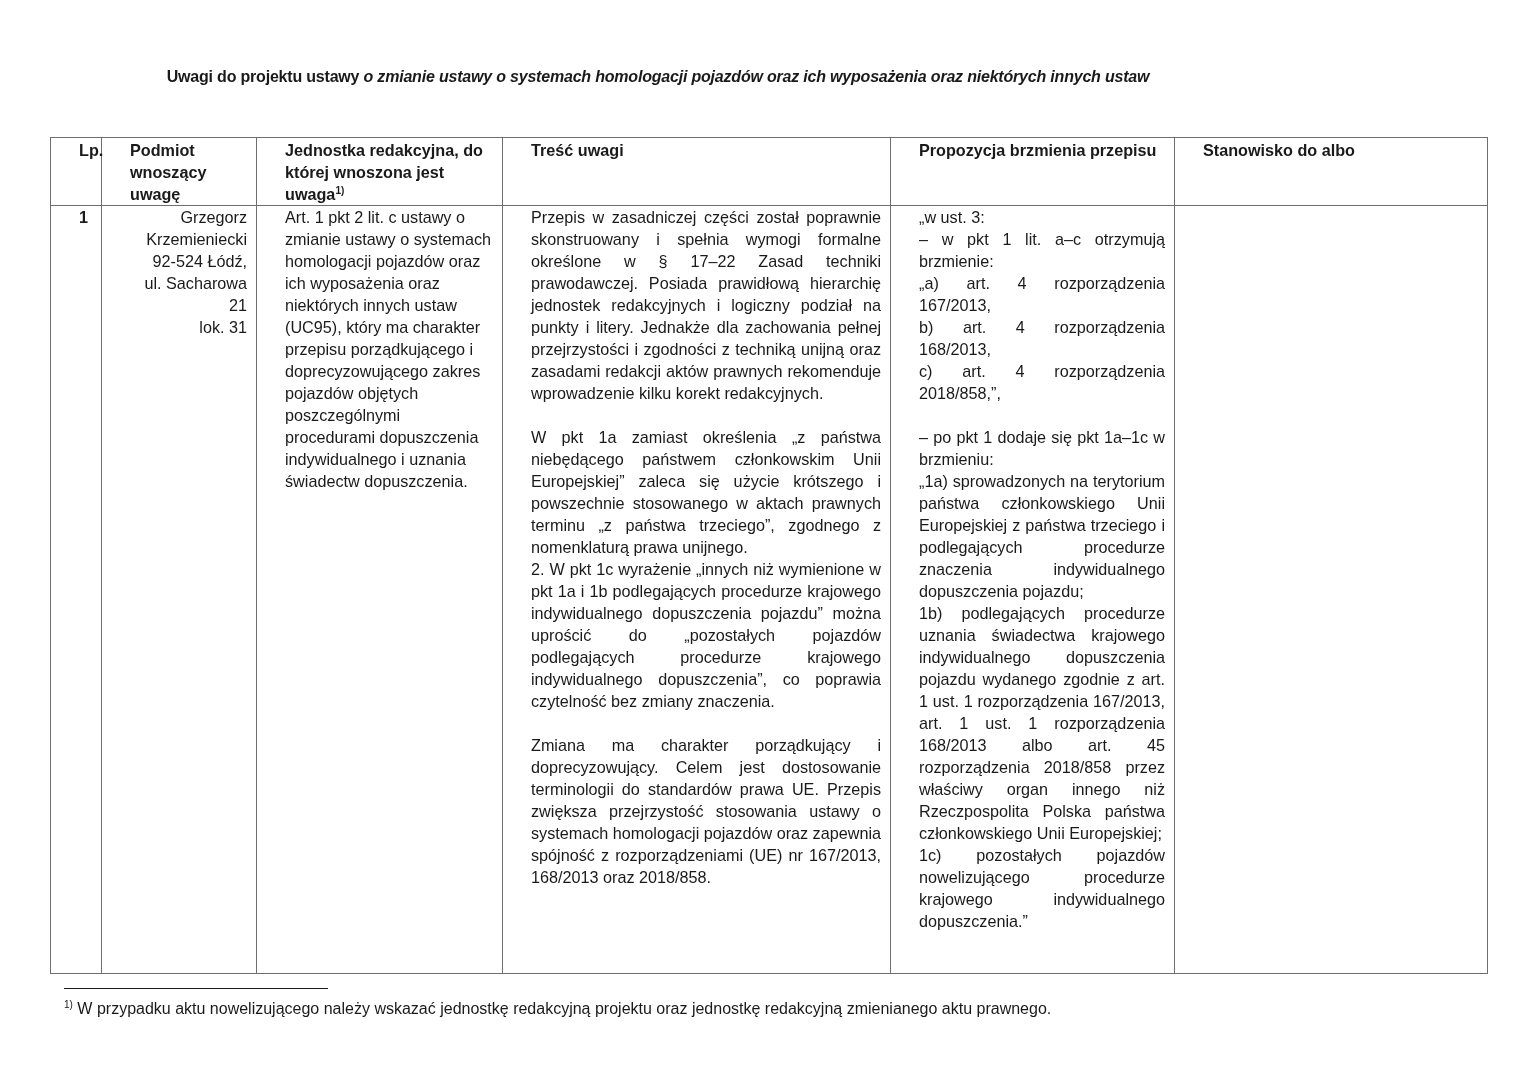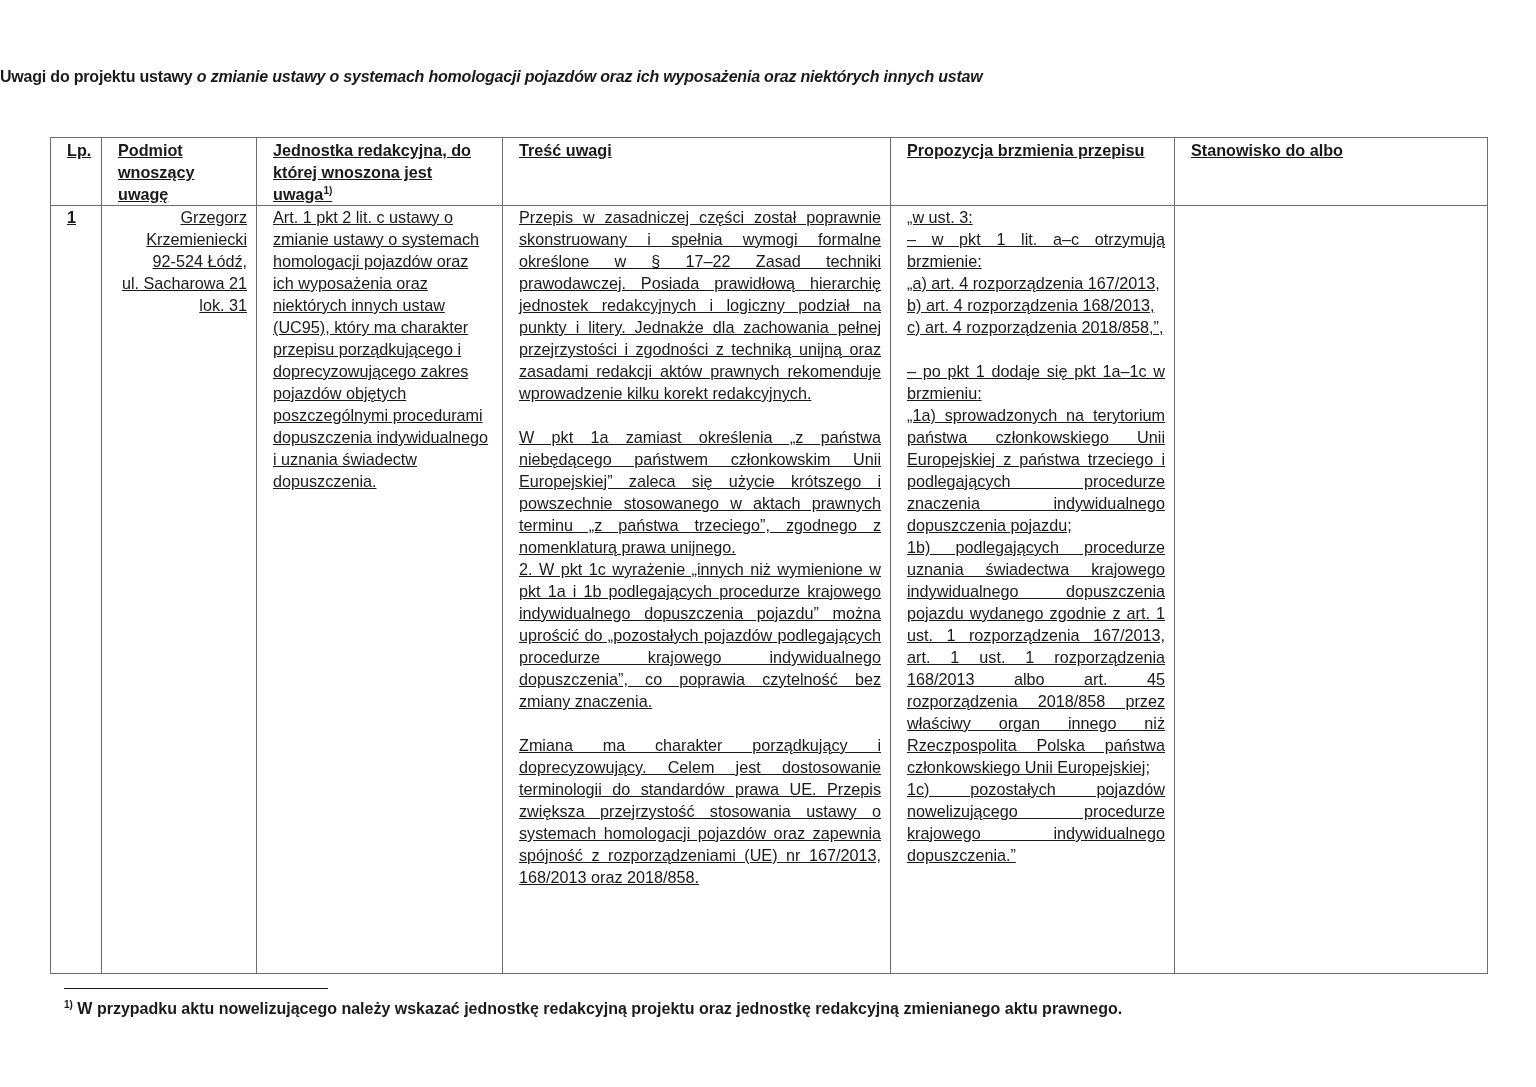--- a/index.html
+++ b/index.html
@@ -13,20 +13,21 @@
       position: relative;
       font-family: "DejaVu Sans", "Liberation Sans", sans-serif;
       color: #1a1a1a;
       overflow: hidden;
     }
     .title {
       position: absolute;
       left: 0;
       top: 66px;
       width: 1316px;
+      text-align: center;
       font-family: "Liberation Sans", sans-serif;
       font-weight: bold;
       font-size: 16px;
       line-height: 22px;
       letter-spacing: -0.2px;
     }
     .title .it { font-style: italic; }
     table.remarks {
       position: absolute;
       left: 50px;
@@ -34,23 +35,22 @@
       width: 1437px;
       border-collapse: collapse;
       table-layout: fixed;
       font-family: "Liberation Sans", sans-serif;
       font-size: 16.2px;
       line-height: 22px;
     }
     table.remarks td, table.remarks th {
       border: 1.5px solid #6e6e6e;
       vertical-align: top;
-      padding: 0 9px 0 16px;
+      padding: 0 9px 0 28px;
       text-align: left;
-      text-decoration: underline;
     }
     table.remarks th {
       font-weight: bold;
       height: 64px;
       padding-top: 1px;
     }
     .justify-last { text-align: justify; text-align-last: left; }
     .line { display: block; text-align: right; }
     .gap { display: block; height: 22px; }
     sup { font-size: 10px; line-height: 0; }
@@ -63,21 +63,20 @@
       height: 0;
       border-top: 1.5px solid #1a1a1a;
     }
     .footnote {
       position: absolute;
       left: 64px;
       top: 998px;
       font-family: "Liberation Sans", sans-serif;
       font-size: 16px;
       line-height: 22px;
-      font-weight: bold;
     }
   </style>
 </head>
 <body>
 
 <div class="title">
   <div><span>Uwagi do projektu ustawy </span><span class="it">o zmianie ustawy o systemach homologacji pojazdów oraz ich wyposażenia oraz niektórych innych ustaw</span></div>
 </div>
 
 <table class="remarks">

